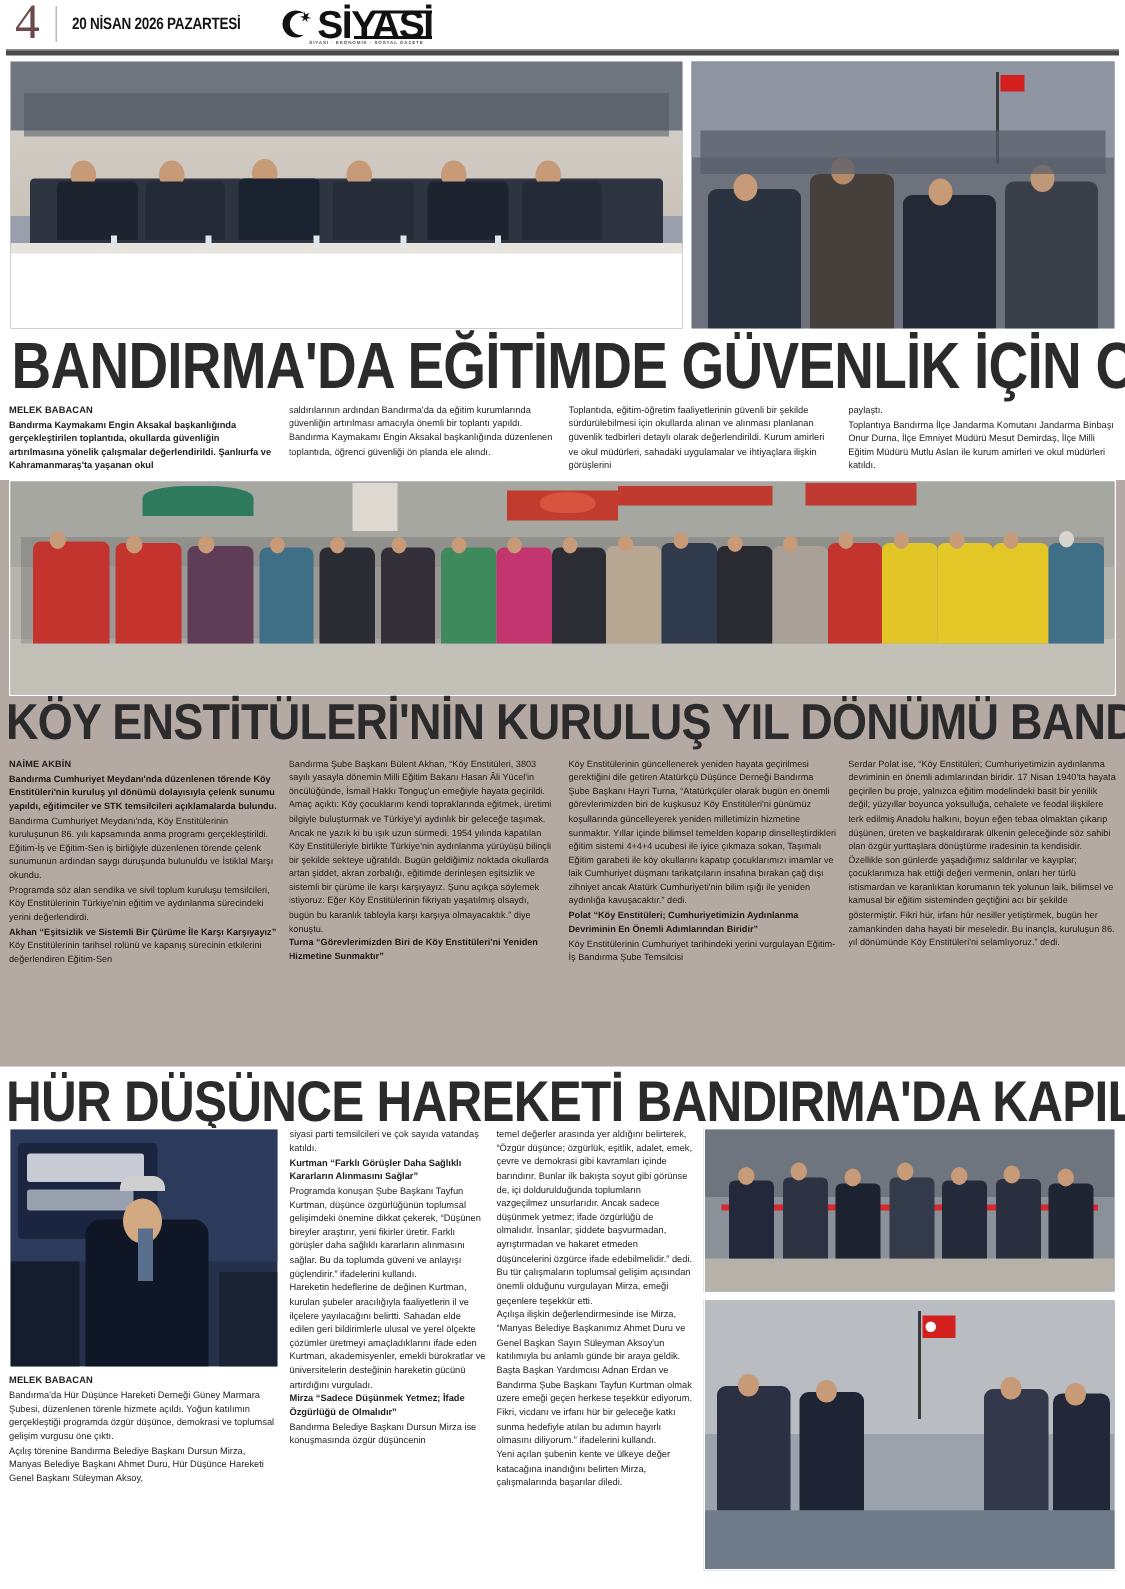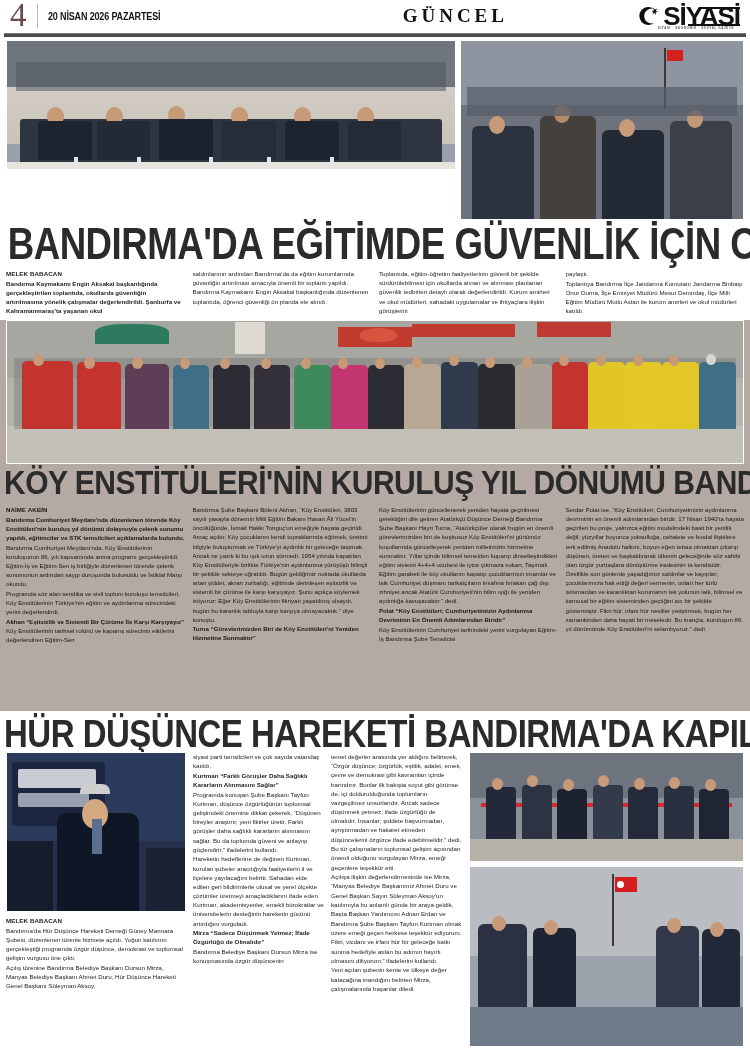--- a/index.html
+++ b/index.html
@@ -198,21 +198,20 @@
   .tr-flag { position:absolute; background:#d41f1f; }
   .ribbon { position:absolute; height:4px; background:#d7282f; }
 </style>
 </head>
 <body>
 
 <div class="masthead">
   <div class="page-number">4</div>
   <div class="masthead-divider"></div>
   <div class="masthead-date">20 NİSAN 2026 PAZARTESİ</div>
-  <div class="masthead-section">GÜNCEL</div>
   <div class="logo">
     <div class="logo-crescent">
       <svg width="26" height="24" viewBox="0 0 26 24">
         <path d="M18 5 A9 9 0 1 0 18 19 A7.4 7.4 0 1 1 18 5 Z" fill="#111"></path>
         <path d="M17.5 3.2 l1.1 2.4 2.4-1.1 -1.1 2.5 2.4 1.1 -2.6 .2 .3 2.6 -1.6-2 -2 1.6 1-2.4 -2.4-1.1 2.6-.2z" fill="#111"></path>
       </svg>
     </div>
     <div class="logo-text">
       <span>SİYASİ</span>
       <span class="logo-rule-top"></span>

